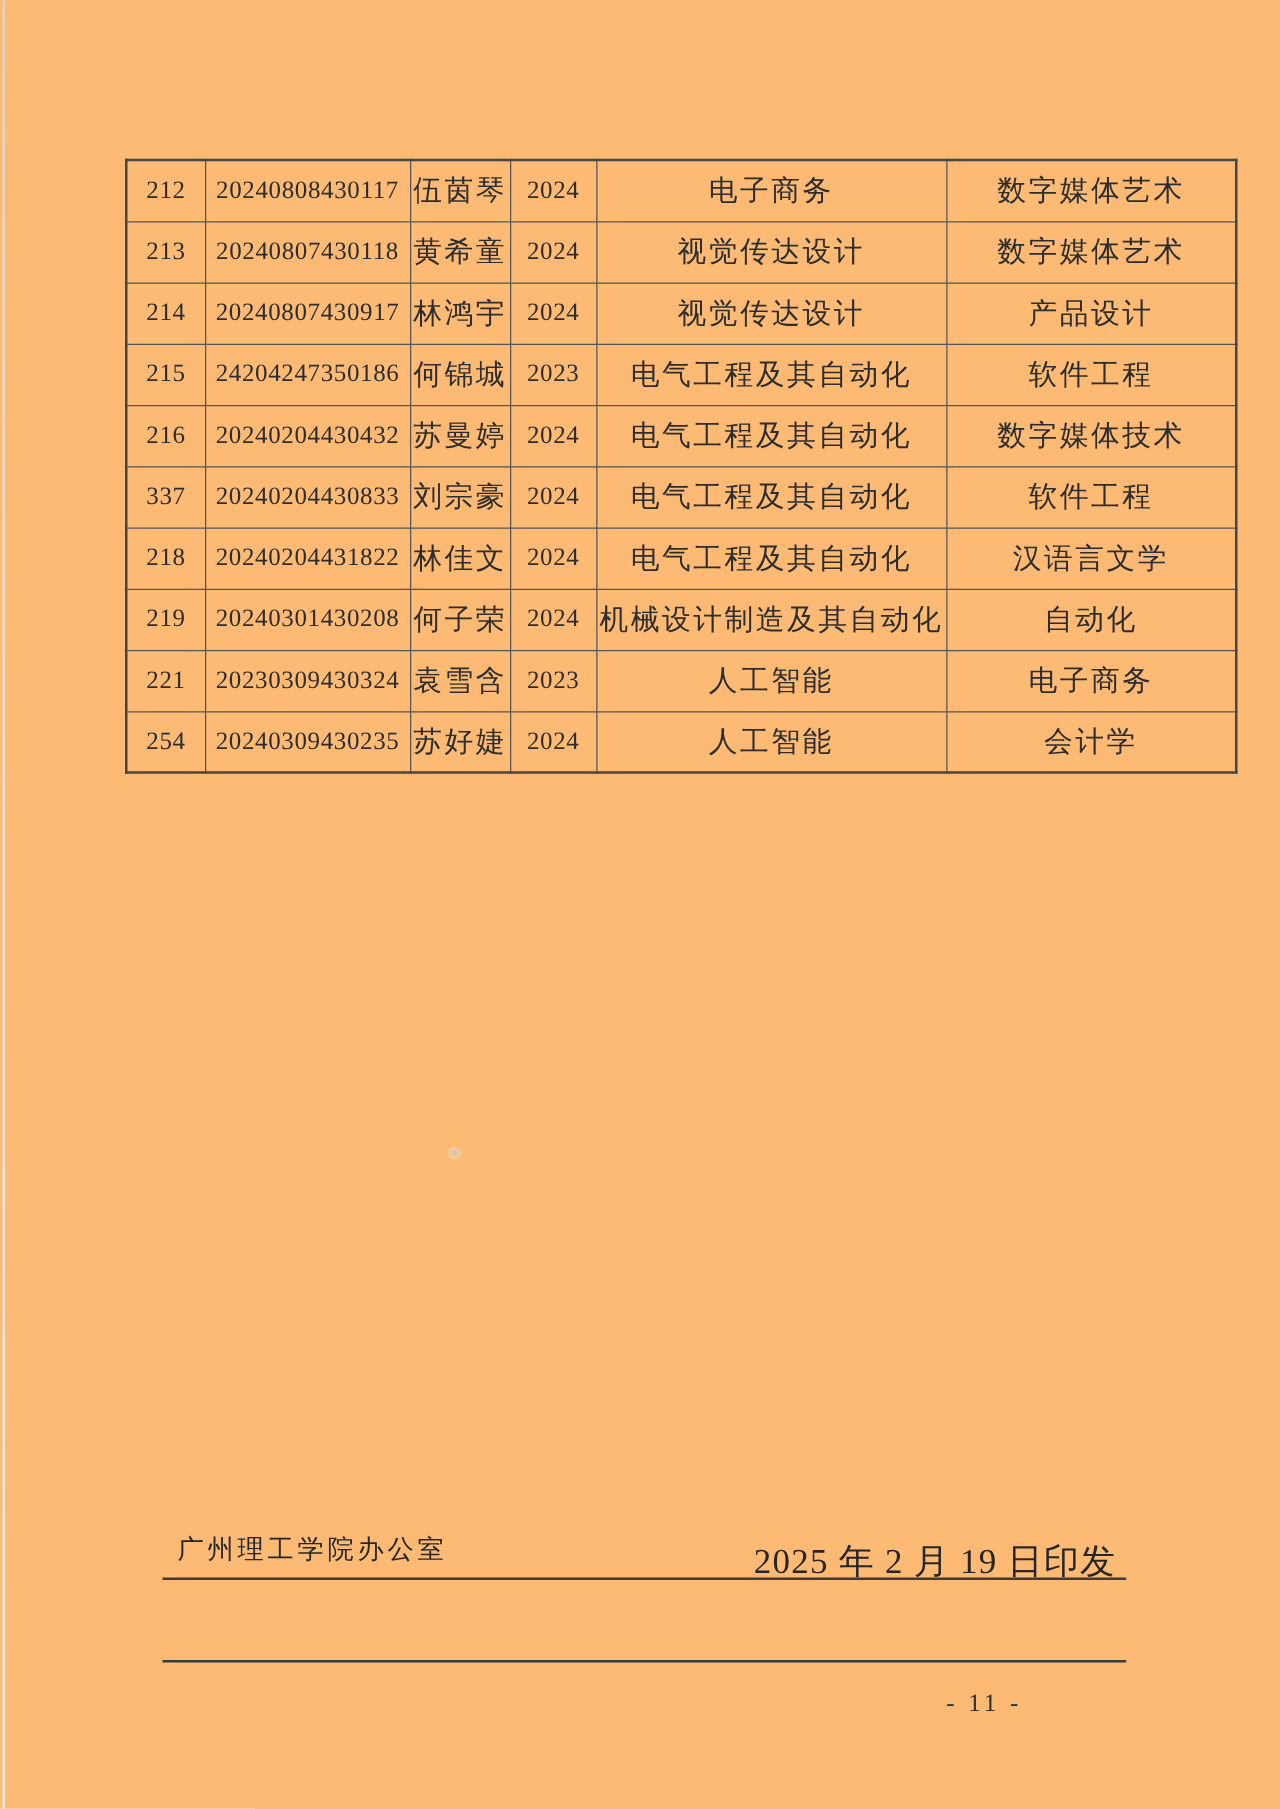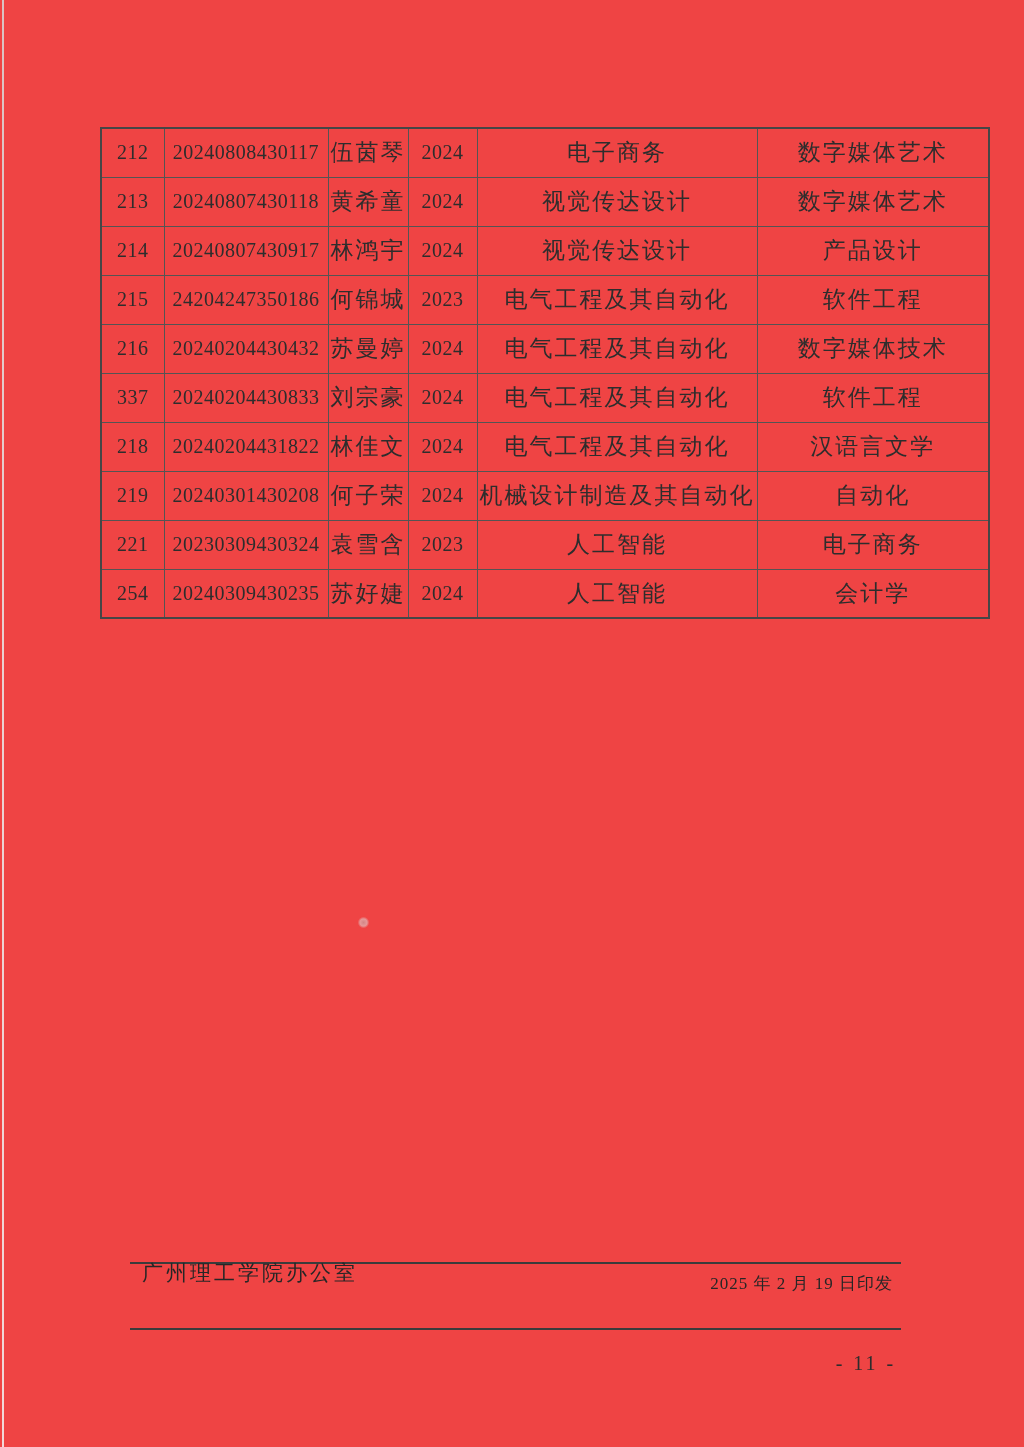--- a/index.html
+++ b/index.html
@@ -3,21 +3,21 @@
 <meta charset="utf-8">
 <style>
   html,body{margin:0;padding:0;}
   body{
     width:1024px;height:1447px;
     font-family:"Liberation Serif","DejaVu Serif",serif;
     background:#f4f4f4;
   }
   .sheet{
     position:relative;width:1024px;height:1447px;
-    background:#ef4444;overflow:hidden;
+    background:#fdba74;overflow:hidden;
   }
   
   .scan-edge{
     position:absolute;left:2px;top:0;width:2px;height:1447px;
     background:linear-gradient(#d7d7d7,#e9e9e9 45%,#f2f2f2);
     opacity:.85;
   }
   
   .scan-smudge{
     position:absolute;left:358px;top:917px;width:11px;height:11px;
@@ -35,37 +35,37 @@
     border:1px solid #545454;
     height:49px;
     text-align:center;vertical-align:middle;
     overflow:hidden;white-space:nowrap;
     padding:0 2px;box-sizing:border-box;
   }
   td.num{font-size:20px;letter-spacing:.5px;}
   td.zh{font-size:23px;letter-spacing:2px;}
   
   .footer-block{
-    position:absolute;left:130px;top:1230px;width:771px;height:86px;
+    position:absolute;left:130px;top:1196px;width:771px;height:86px;
     box-sizing:border-box;
     display:flex;align-items:center;justify-content:space-between;
     padding:0 8px 0 12px;
     color:#262626;
   }
   .footer-rule{
     position:absolute;left:130px;width:771px;height:2px;background:#3b3b3b;
   }
   .footer-rule.top{top:1262px;}
   .footer-rule.bottom{top:1328px;}
   .footer-issuer{font-size:21px;letter-spacing:3px;}
-  .footer-date{font-size:17px;letter-spacing:1px;margin-top:20px;}
+  .footer-date{font-size:28px;letter-spacing:1px;margin-top:20px;}
   
   .page-number{
-    position:absolute;left:793px;top:1352px;width:146px;
-    text-align:center;font-size:20px;letter-spacing:3px;color:#2d2d2d;
+    position:absolute;left:757px;top:1352px;width:146px;
+    text-align:left;font-size:20px;letter-spacing:3px;color:#2d2d2d;
   }
 </style>
 </head>
 <body>
 
 <div class="sheet">
 
   <div class="scan-edge"></div>
   <div class="scan-smudge"></div>
 

